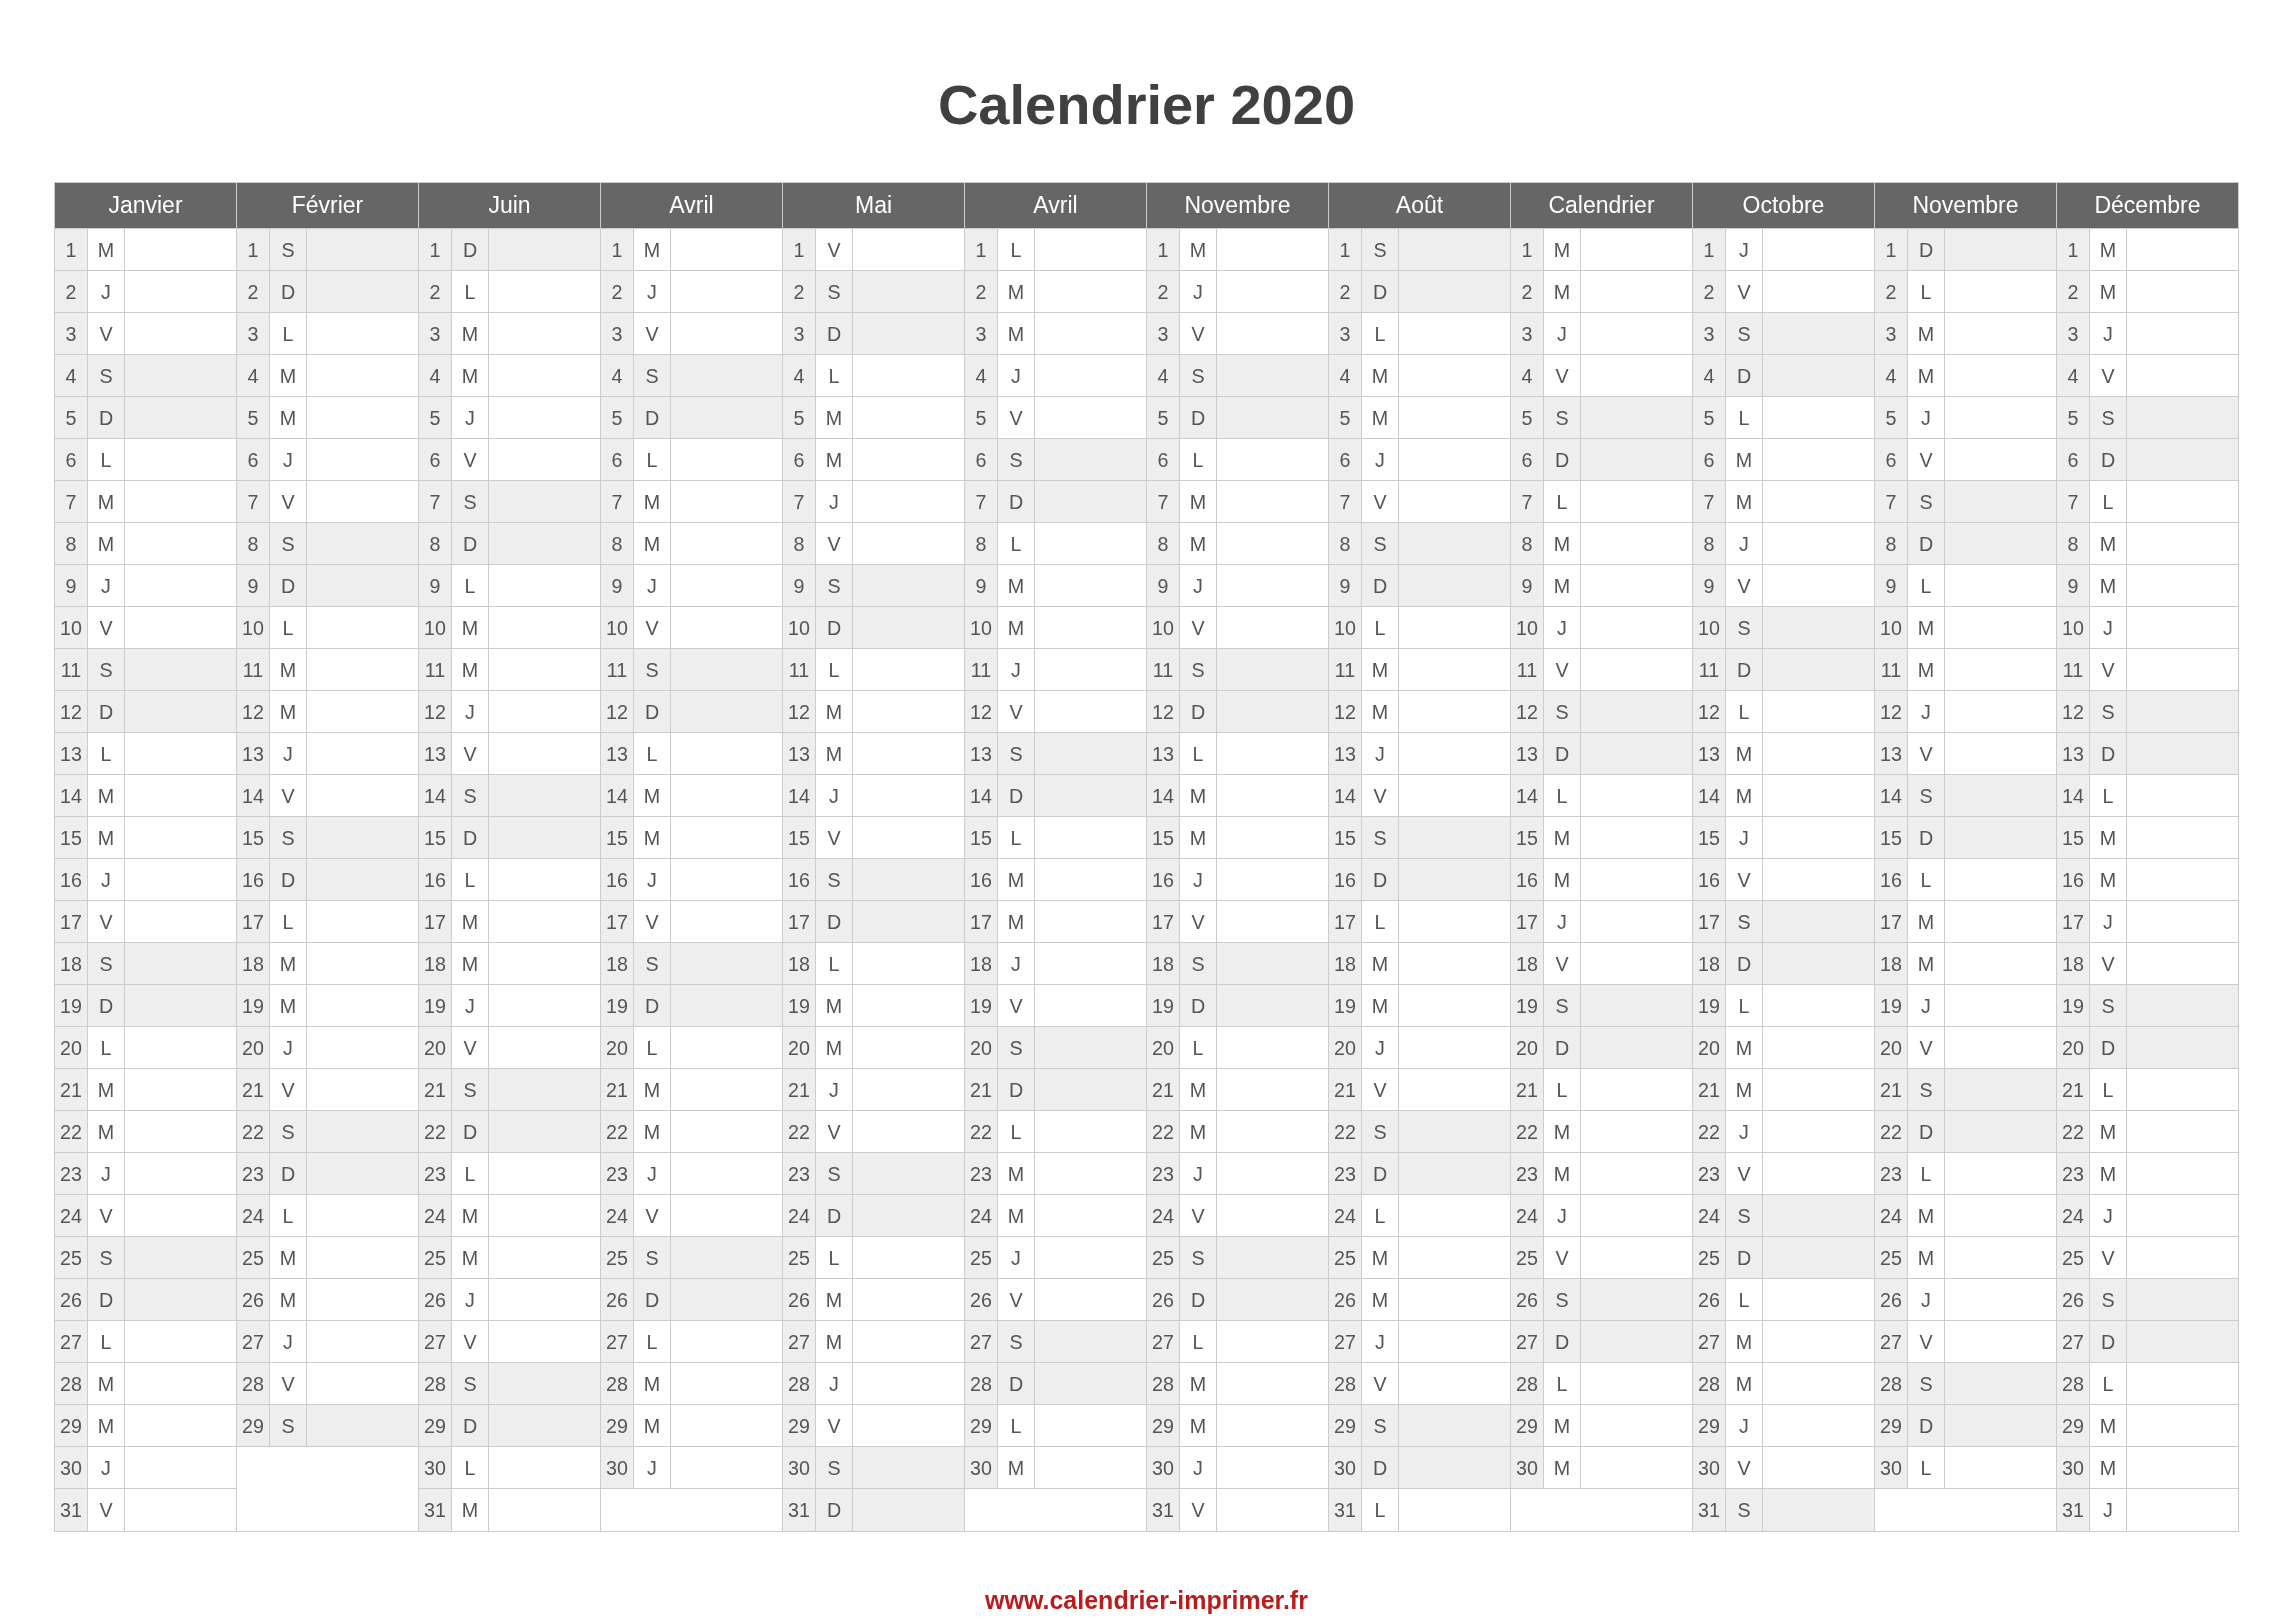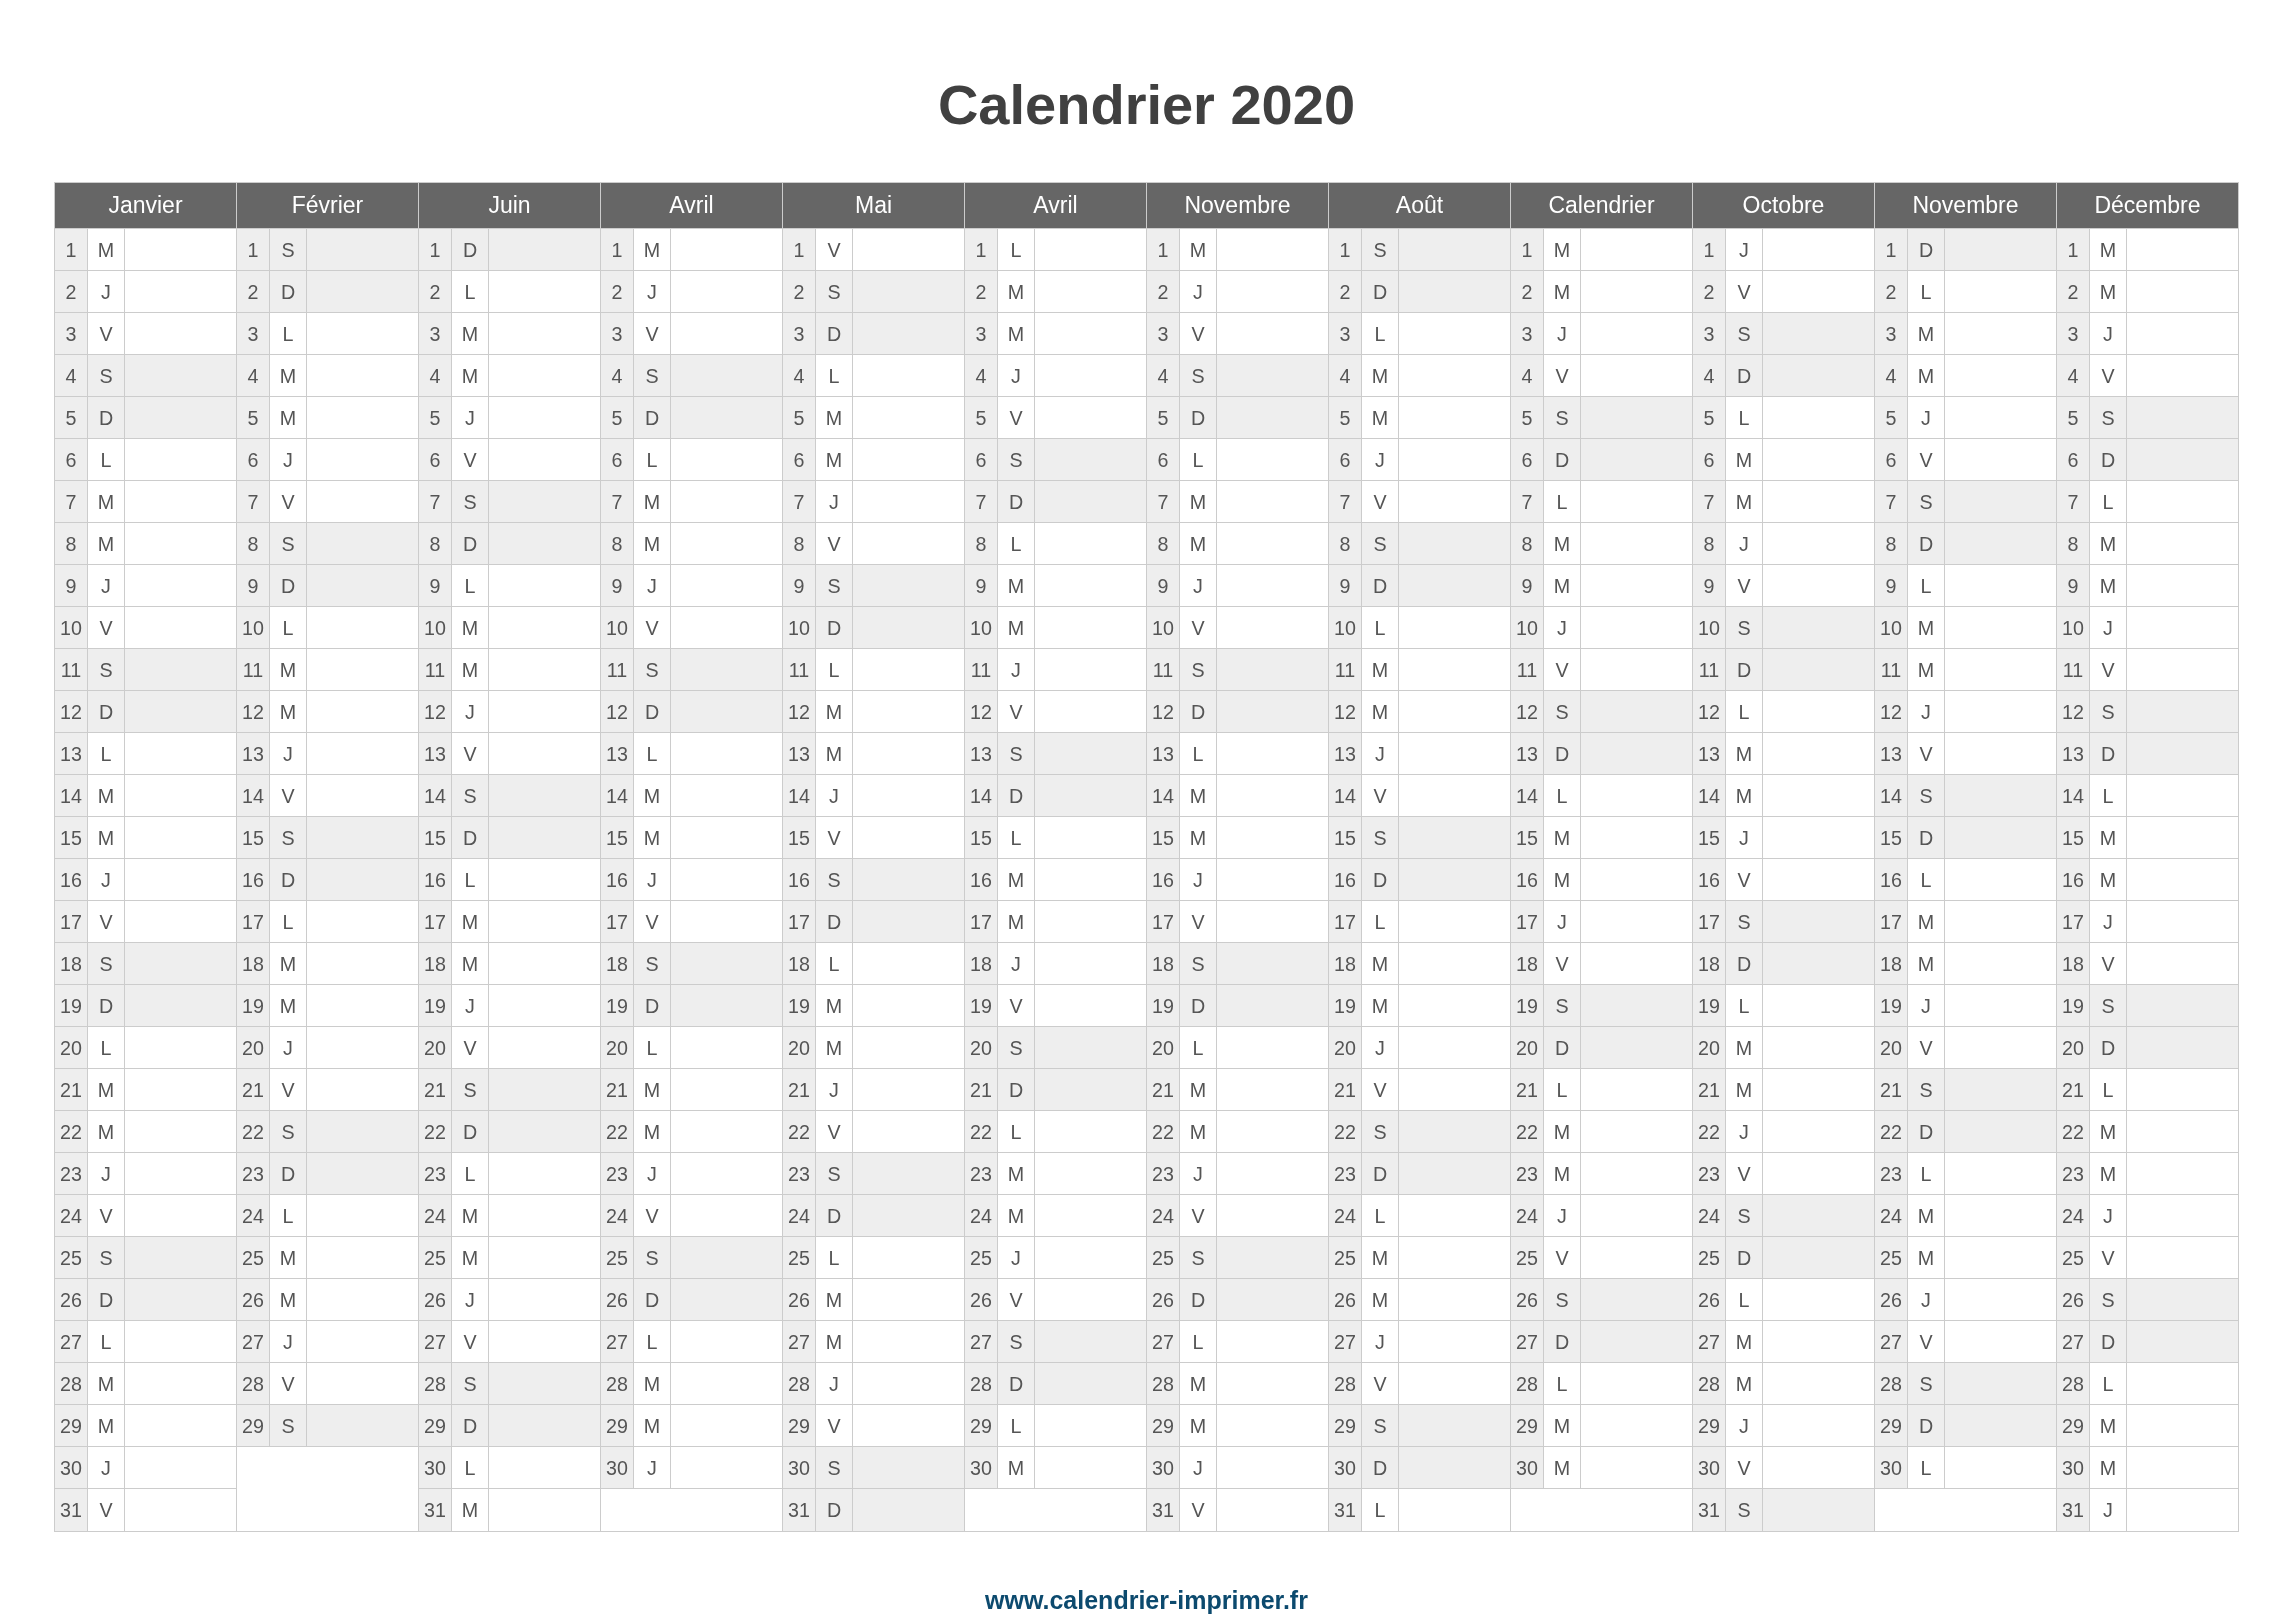--- a/index.html
+++ b/index.html
@@ -88,21 +88,21 @@
   .empty {
     border-bottom-color: transparent;
   }
   .footer {
     text-align: center;
     margin-top: 54px;
     font-size: 25px;
     font-weight: bold;
   }
   .footer a {
-    color: #0c4a6e;
+    color: #b91c1c;
     text-decoration: none;
   }
 </style>
 </head>
 <body>
 
 <h1>Calendrier 2020</h1>
 
 <div class="calendar" id="calendar">
     <div class="month">

